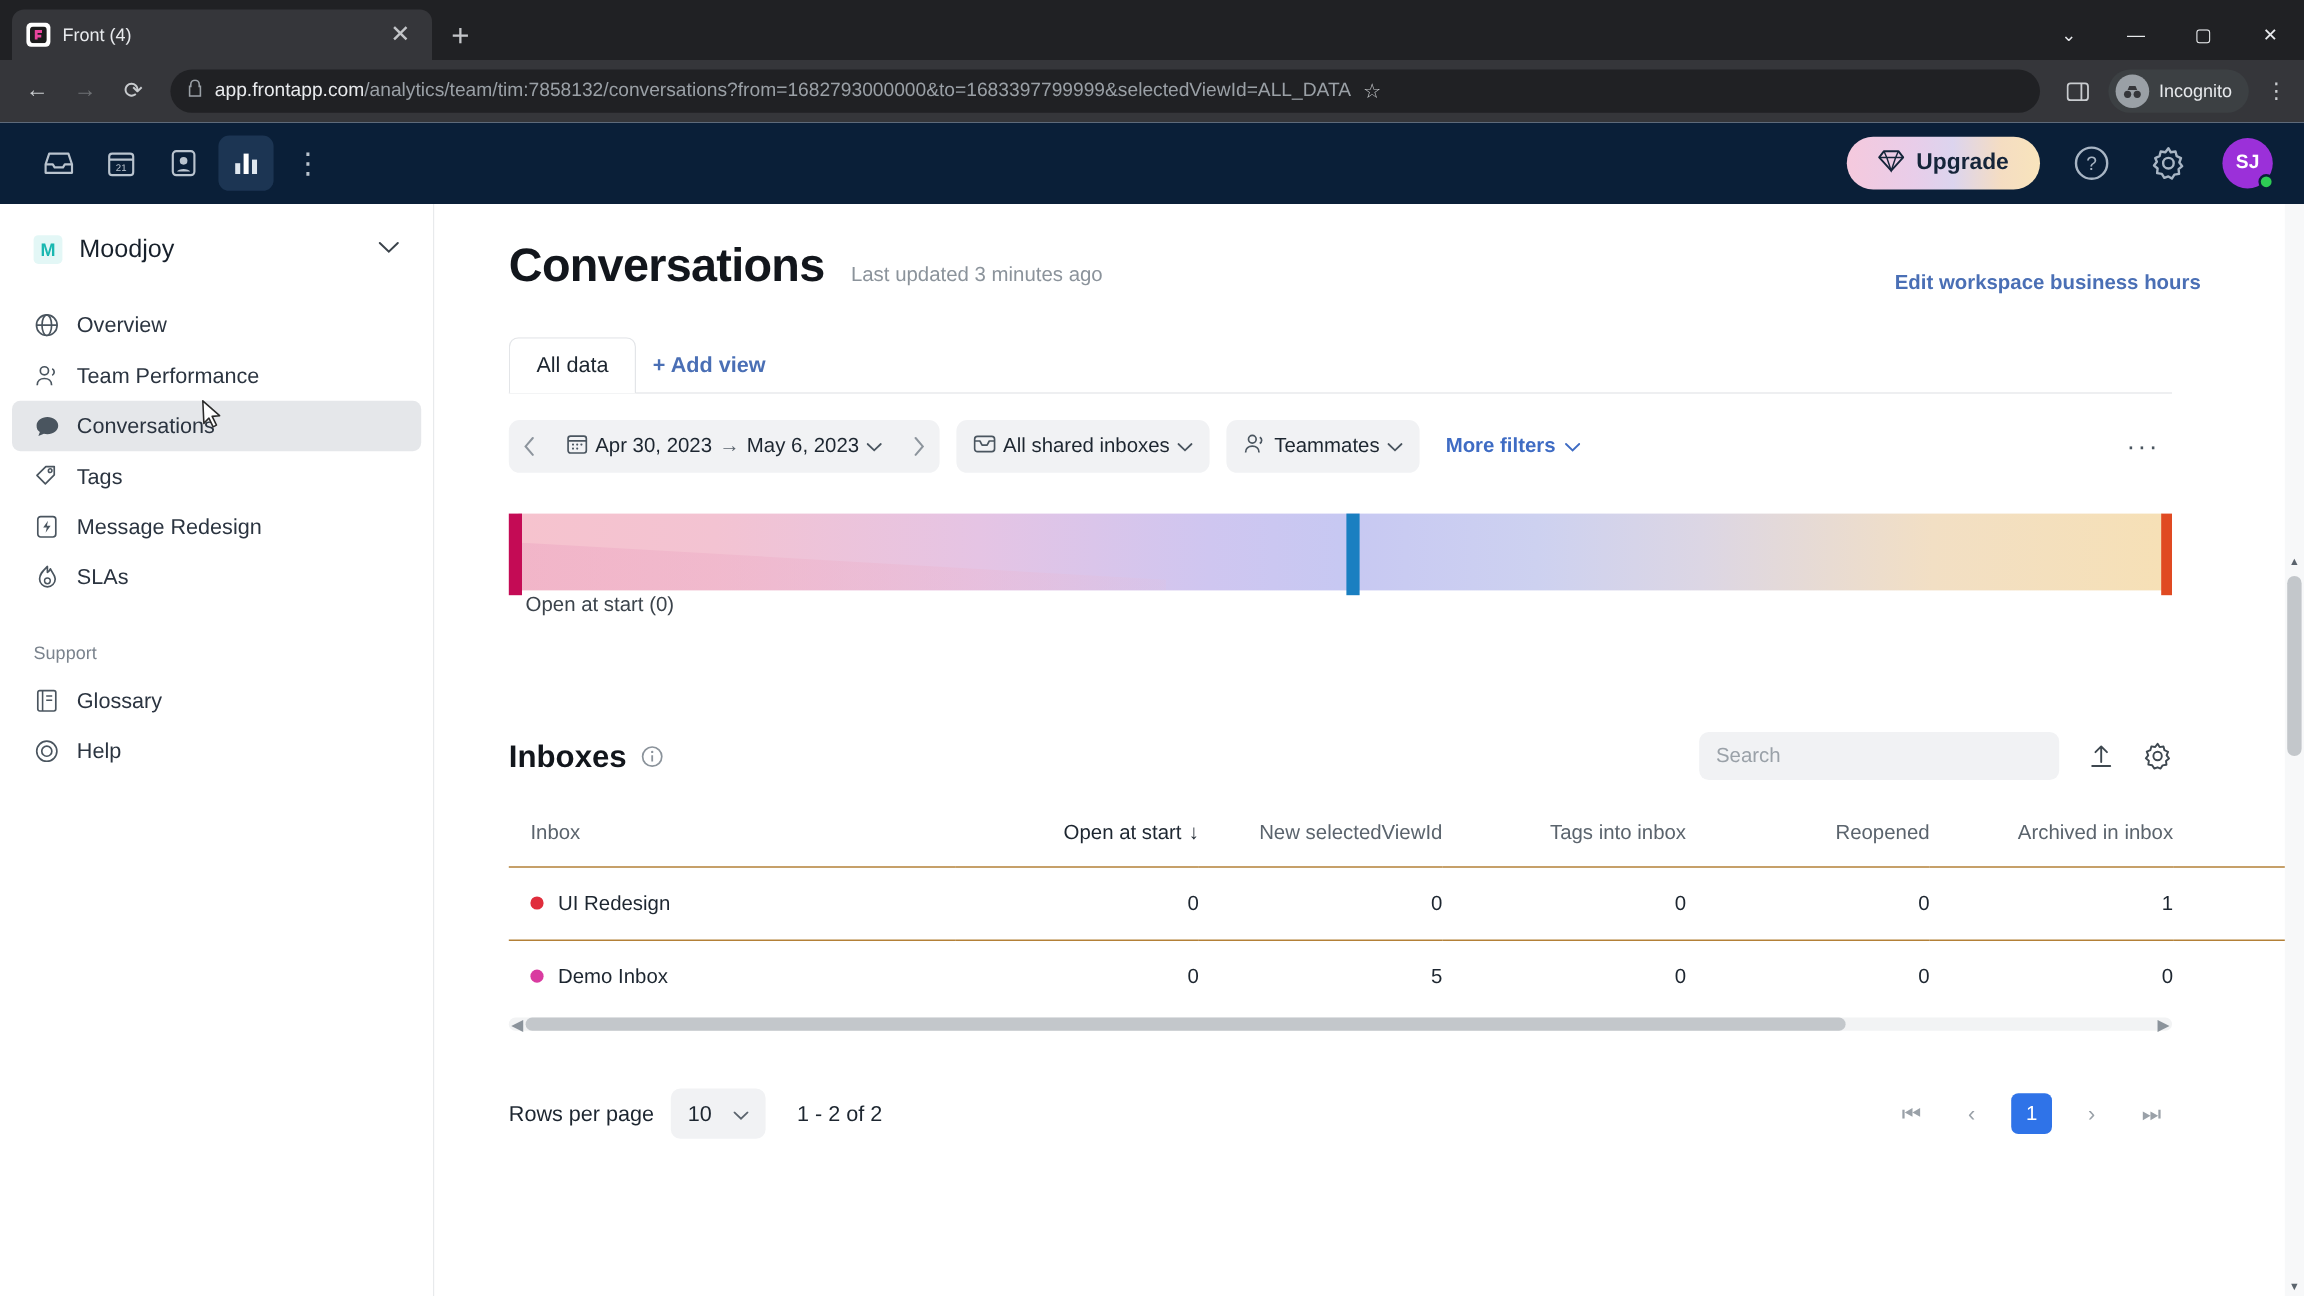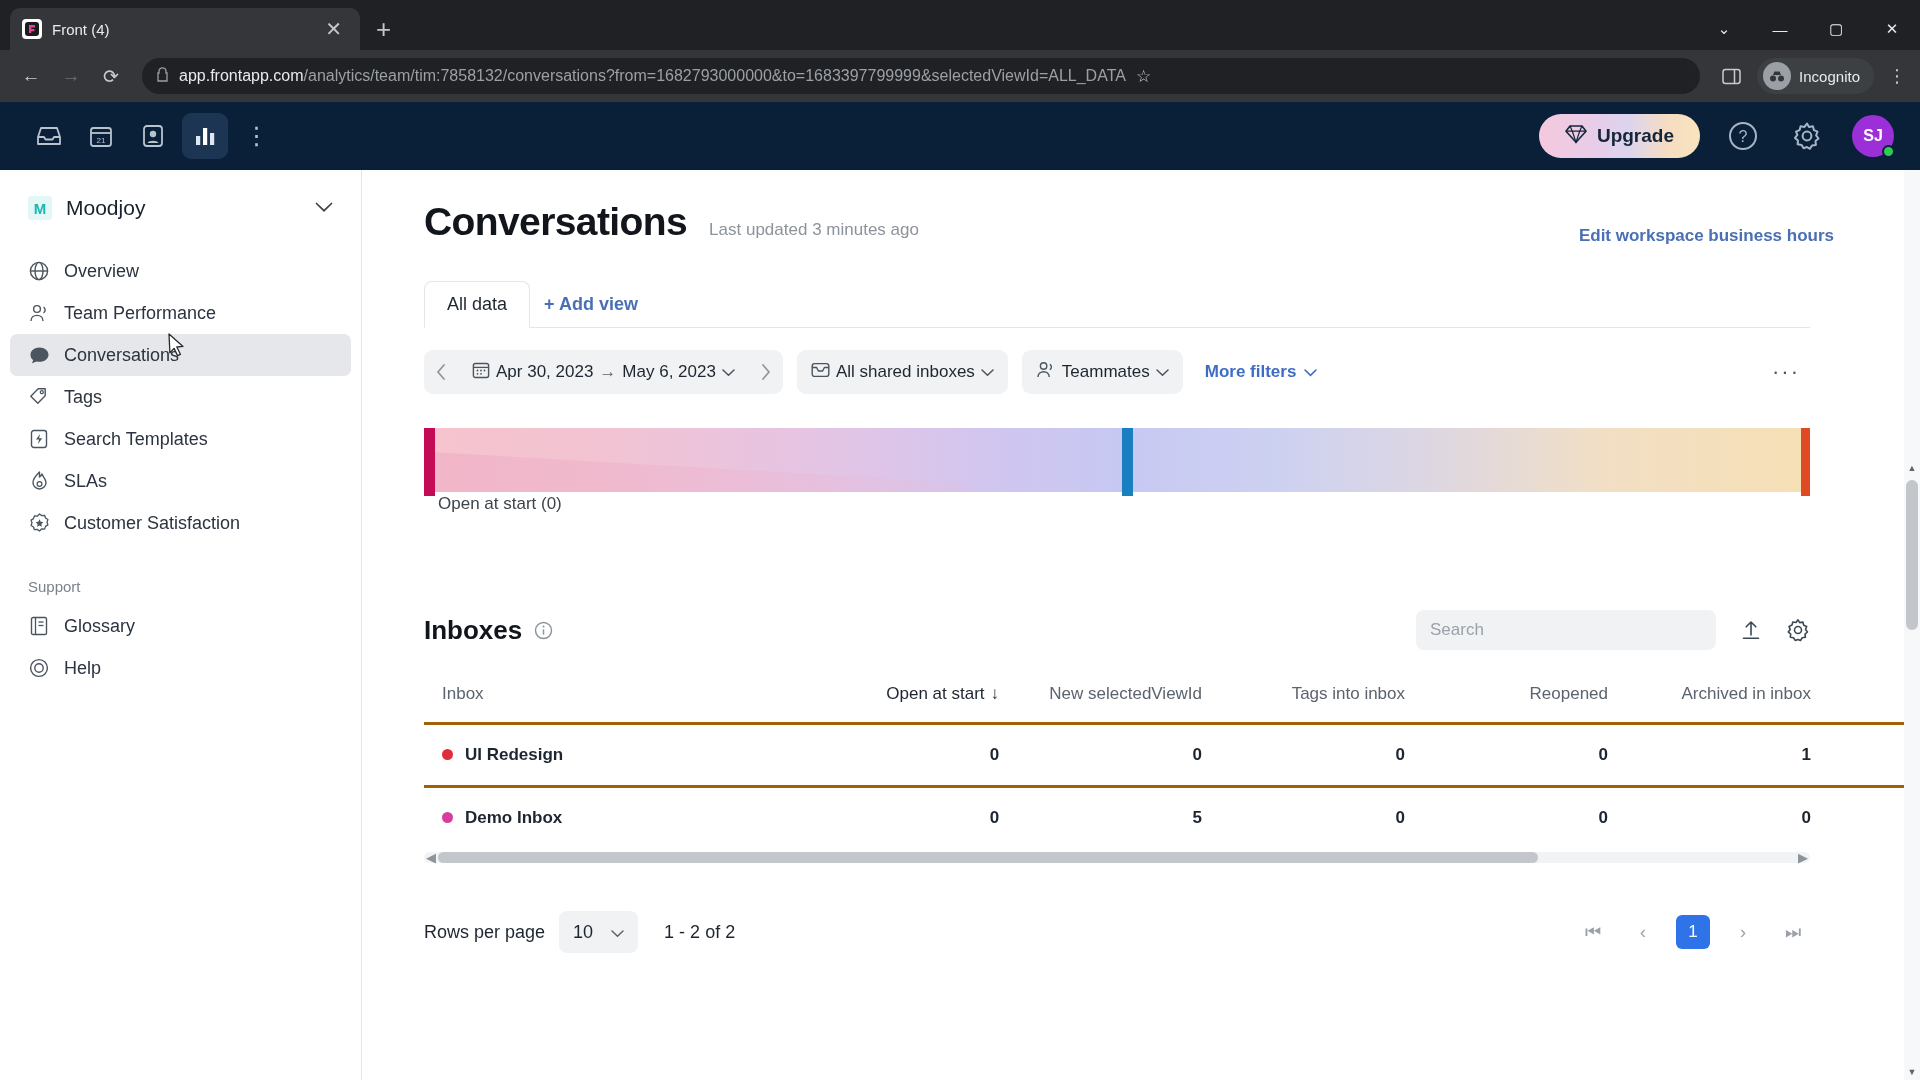--- a/index.html
+++ b/index.html
@@ -160,21 +160,21 @@
   .search-box input::placeholder { color: #9aa1a8; }
   .head-icon { margin-left: 24px; color: #3e4850; cursor: pointer; display: flex; align-items: center; }
 
   
   .tablewrap { margin-top: 22px; width: 1386px; }
   table { border-collapse: collapse; width: 1590px; table-layout: fixed; }
   thead th { font-size: 17px; font-weight: 400; color: #5b646d; padding: 12px 0 18px 0;
              text-align: right; white-space: nowrap; }
   thead th.first { text-align: left; width: 330px; padding-left: 18px; }
   tbody td { font-size: 17px; color: #1d2630; padding: 20px 0; text-align: right;
-             border-top: 3px solid #a16207; white-space: nowrap; font-weight: bold; }
+             border-top: 1px solid #a16207; white-space: nowrap; }
   tbody td.first { text-align: left; padding-left: 18px; }
   .dot-ico { display: inline-block; width: 11px; height: 11px; border-radius: 50%; margin-right: 12px;
              vertical-align: middle; position: relative; top: -1px; }
   .col-w { width: 180px; }
   .sort-ar { margin-left: 6px; color: #1d2630; }
   thead th.sorted { color: #1d2630; font-weight: 400; }
 
   .hscroll { width: 1386px; height: 11px; background: #f2f3f4; border-radius: 6px; margin-top: 4px;
              position: relative; display: flex; align-items: center; }
   .hscroll .thumb { position: absolute; left: 14px; width: 1100px; height: 11px; background: #c3c7cb;
@@ -382,42 +382,33 @@
           <span>Tags</span>
         </div>
 
         <div class="side-item">
           <span class="ico">
             <svg width="18" height="20" viewBox="0 0 18 20">
                 <rect x="1.5" y="1.5" width="15" height="17" rx="2.4" fill="none" stroke="#4a555f" stroke-width="1.4"></rect>
                 <path d="M10 5l-4 5.6h3L8 15l4.2-5.8H9.1z" fill="#4a555f"></path>
               </svg>
           </span>
-          <span>Search Templates</span>
+          <span>Message Redesign</span>
         </div>
 
         <div class="side-item">
           <span class="ico">
             <svg width="17" height="20" viewBox="0 0 17 20">
                 <path d="M8.5 1C5 4.5 2 7 2 11.5A6.5 6.5 0 0015 11.5C15 8 12 6 11 3c-1 2-2.5 3-2.5 3z" fill="none" stroke="#4a555f" stroke-width="1.4" stroke-linejoin="round"></path>
                 <circle cx="8.5" cy="13" r="2.4" fill="none" stroke="#4a555f" stroke-width="1.2"></circle>
               </svg>
           </span>
           <span>SLAs</span>
         </div>
 
-        <div class="side-item">
-          <span class="ico">
-            <svg width="21" height="21" viewBox="0 0 21 21">
-                <path d="M10.5 1l2.3 1.6 2.8-.3.9 2.7 2.4 1.5-.9 2.7.9 2.7-2.4 1.5-.9 2.7-2.8-.3L10.5 18l-2.3-1.6-2.8.3-.9-2.7L2.1 12.5 3 9.8 2.1 7.1l2.4-1.5.9-2.7 2.8.3z" fill="none" stroke="#4a555f" stroke-width="1.3" stroke-linejoin="round"></path>
-                <path d="M10.5 6.3l1.2 2.5 2.7.4-2 1.9.5 2.7-2.4-1.3-2.4 1.3.5-2.7-2-1.9 2.7-.4z" fill="#4a555f"></path>
-              </svg>
-          </span>
-          <span>Customer Satisfaction</span>
-        </div>
 
         <div class="side-section">Support</div>
 
         <div class="side-item">
           <span class="ico">
             <svg width="18" height="20" viewBox="0 0 18 20">
                 <rect x="1.5" y="1.5" width="15" height="17" rx="1.6" fill="none" stroke="#4a555f" stroke-width="1.4"></rect>
                 <line x1="5.5" y1="1.5" x2="5.5" y2="18.5" stroke="#4a555f" stroke-width="1.3"></line>
                 <line x1="8.5" y1="6" x2="13.5" y2="6" stroke="#4a555f" stroke-width="1.3"></line>
                 <line x1="8.5" y1="9.5" x2="13.5" y2="9.5" stroke="#4a555f" stroke-width="1.3"></line>

